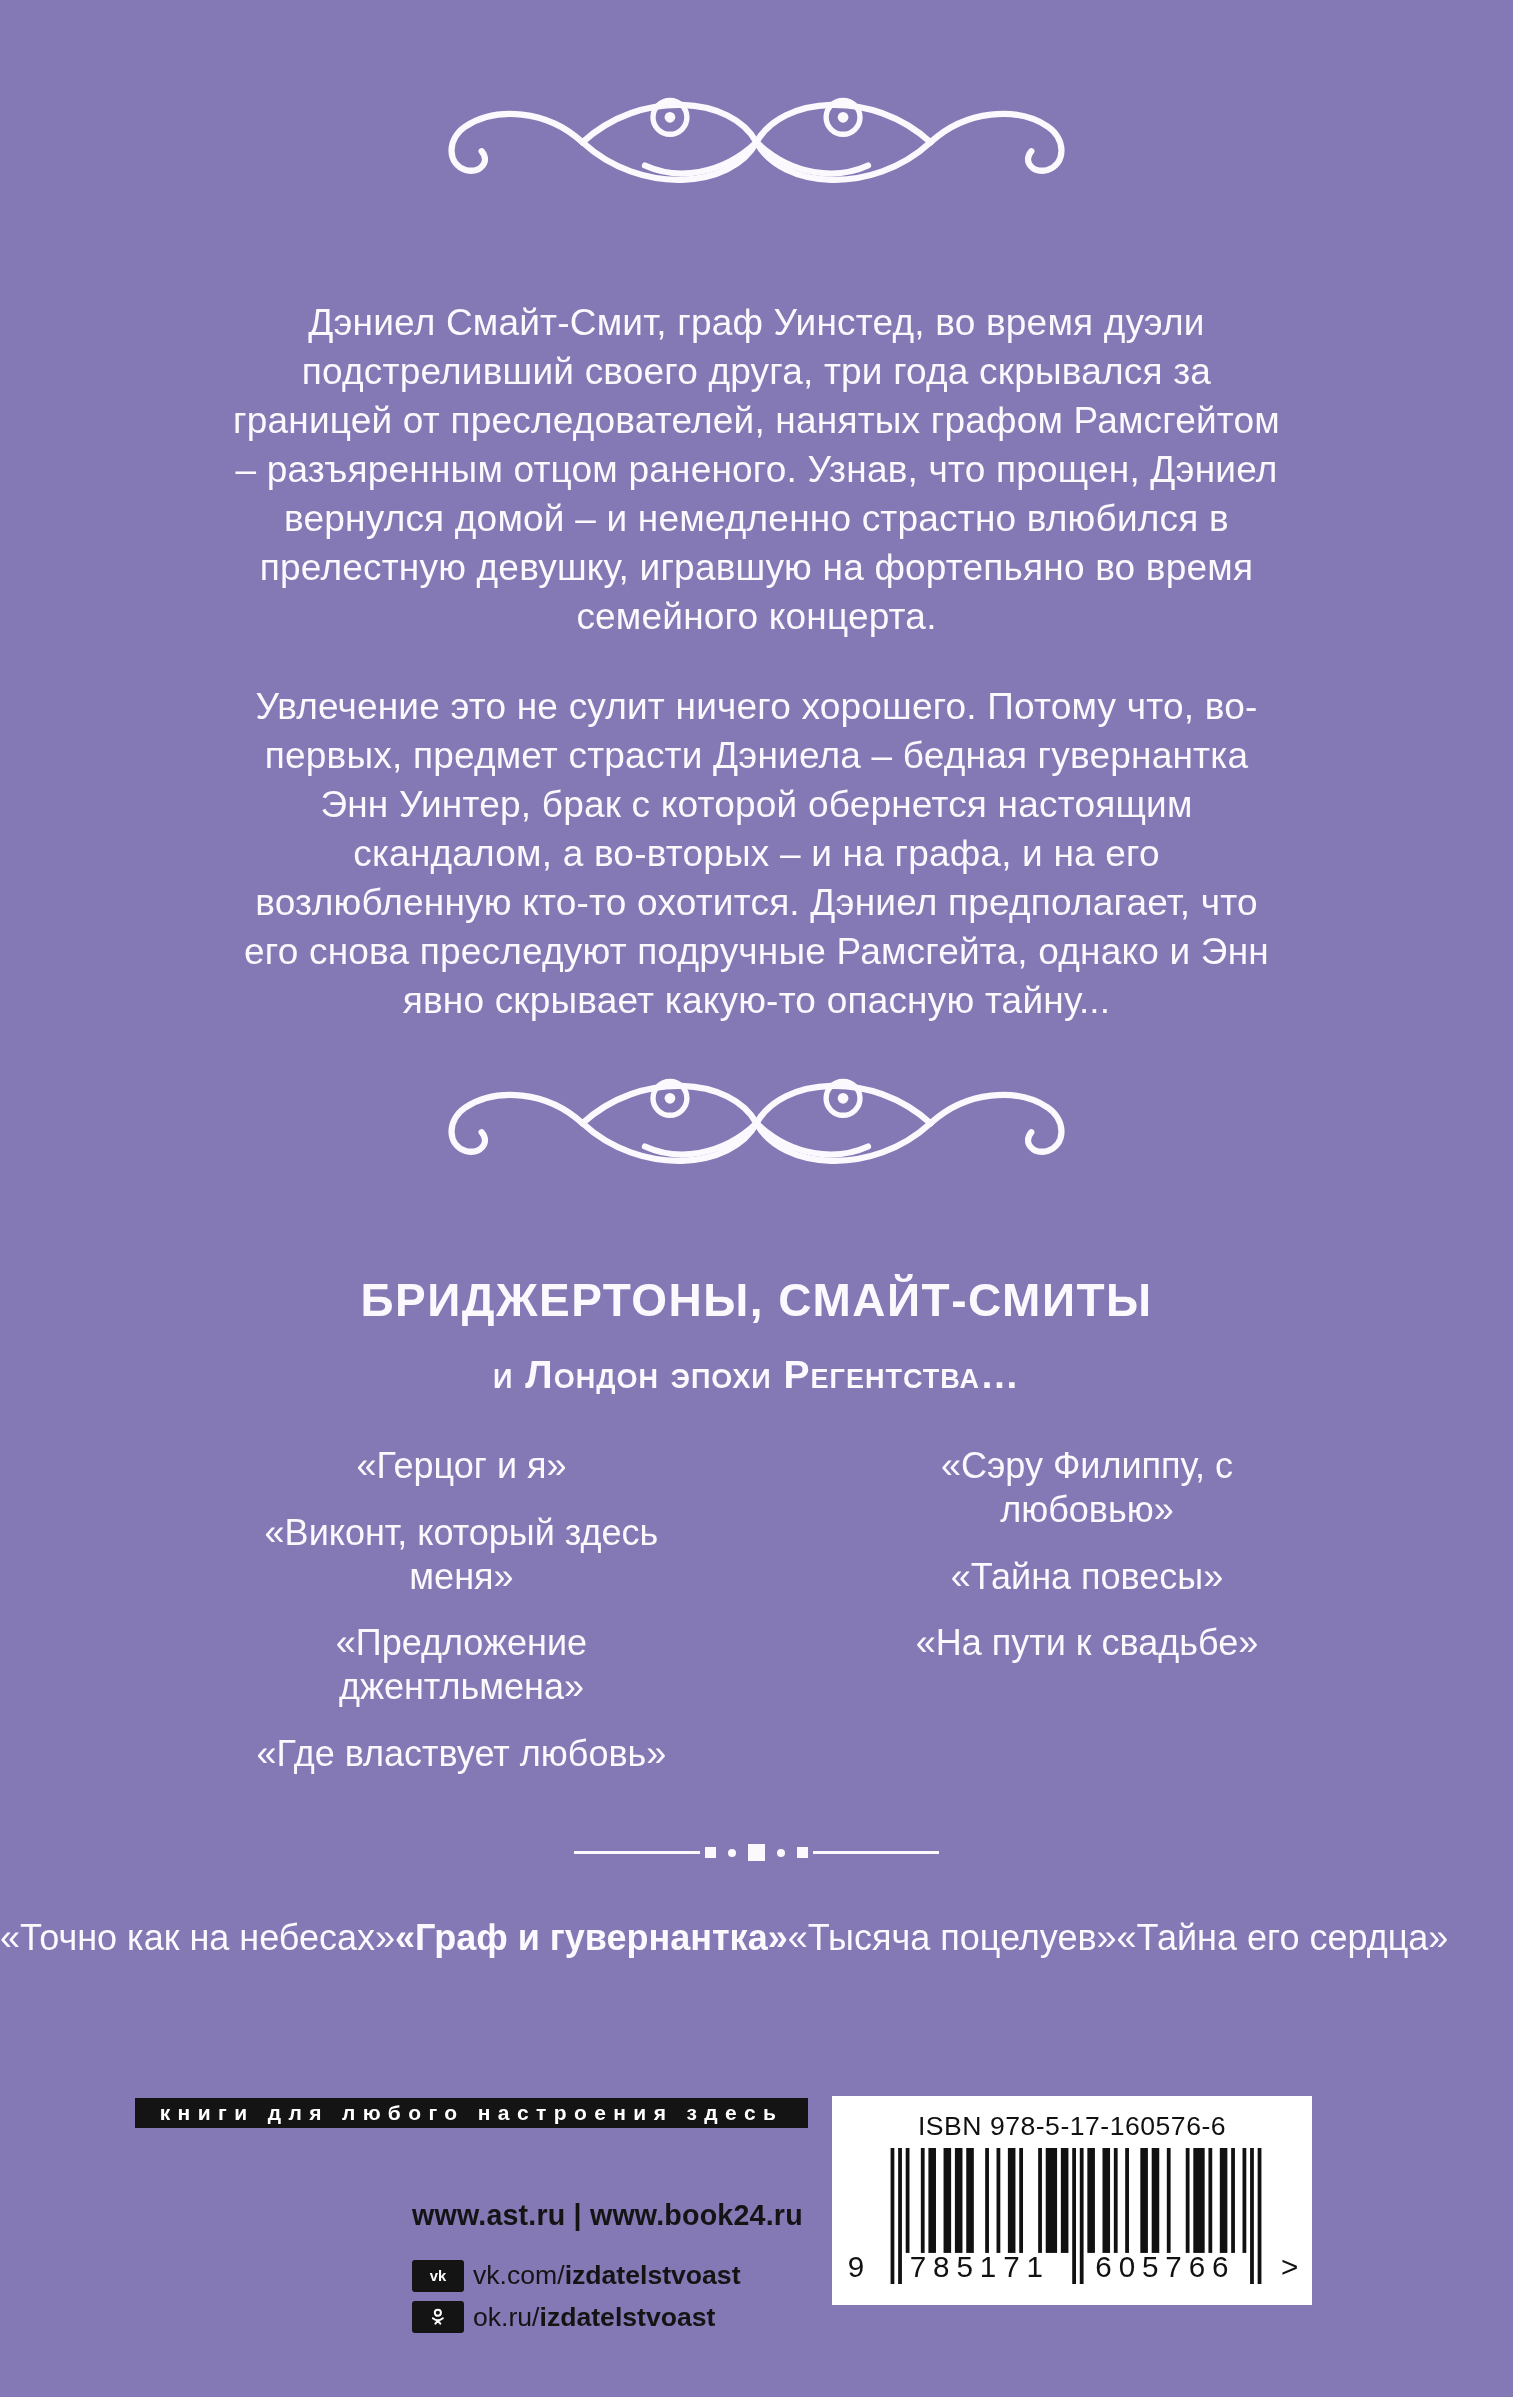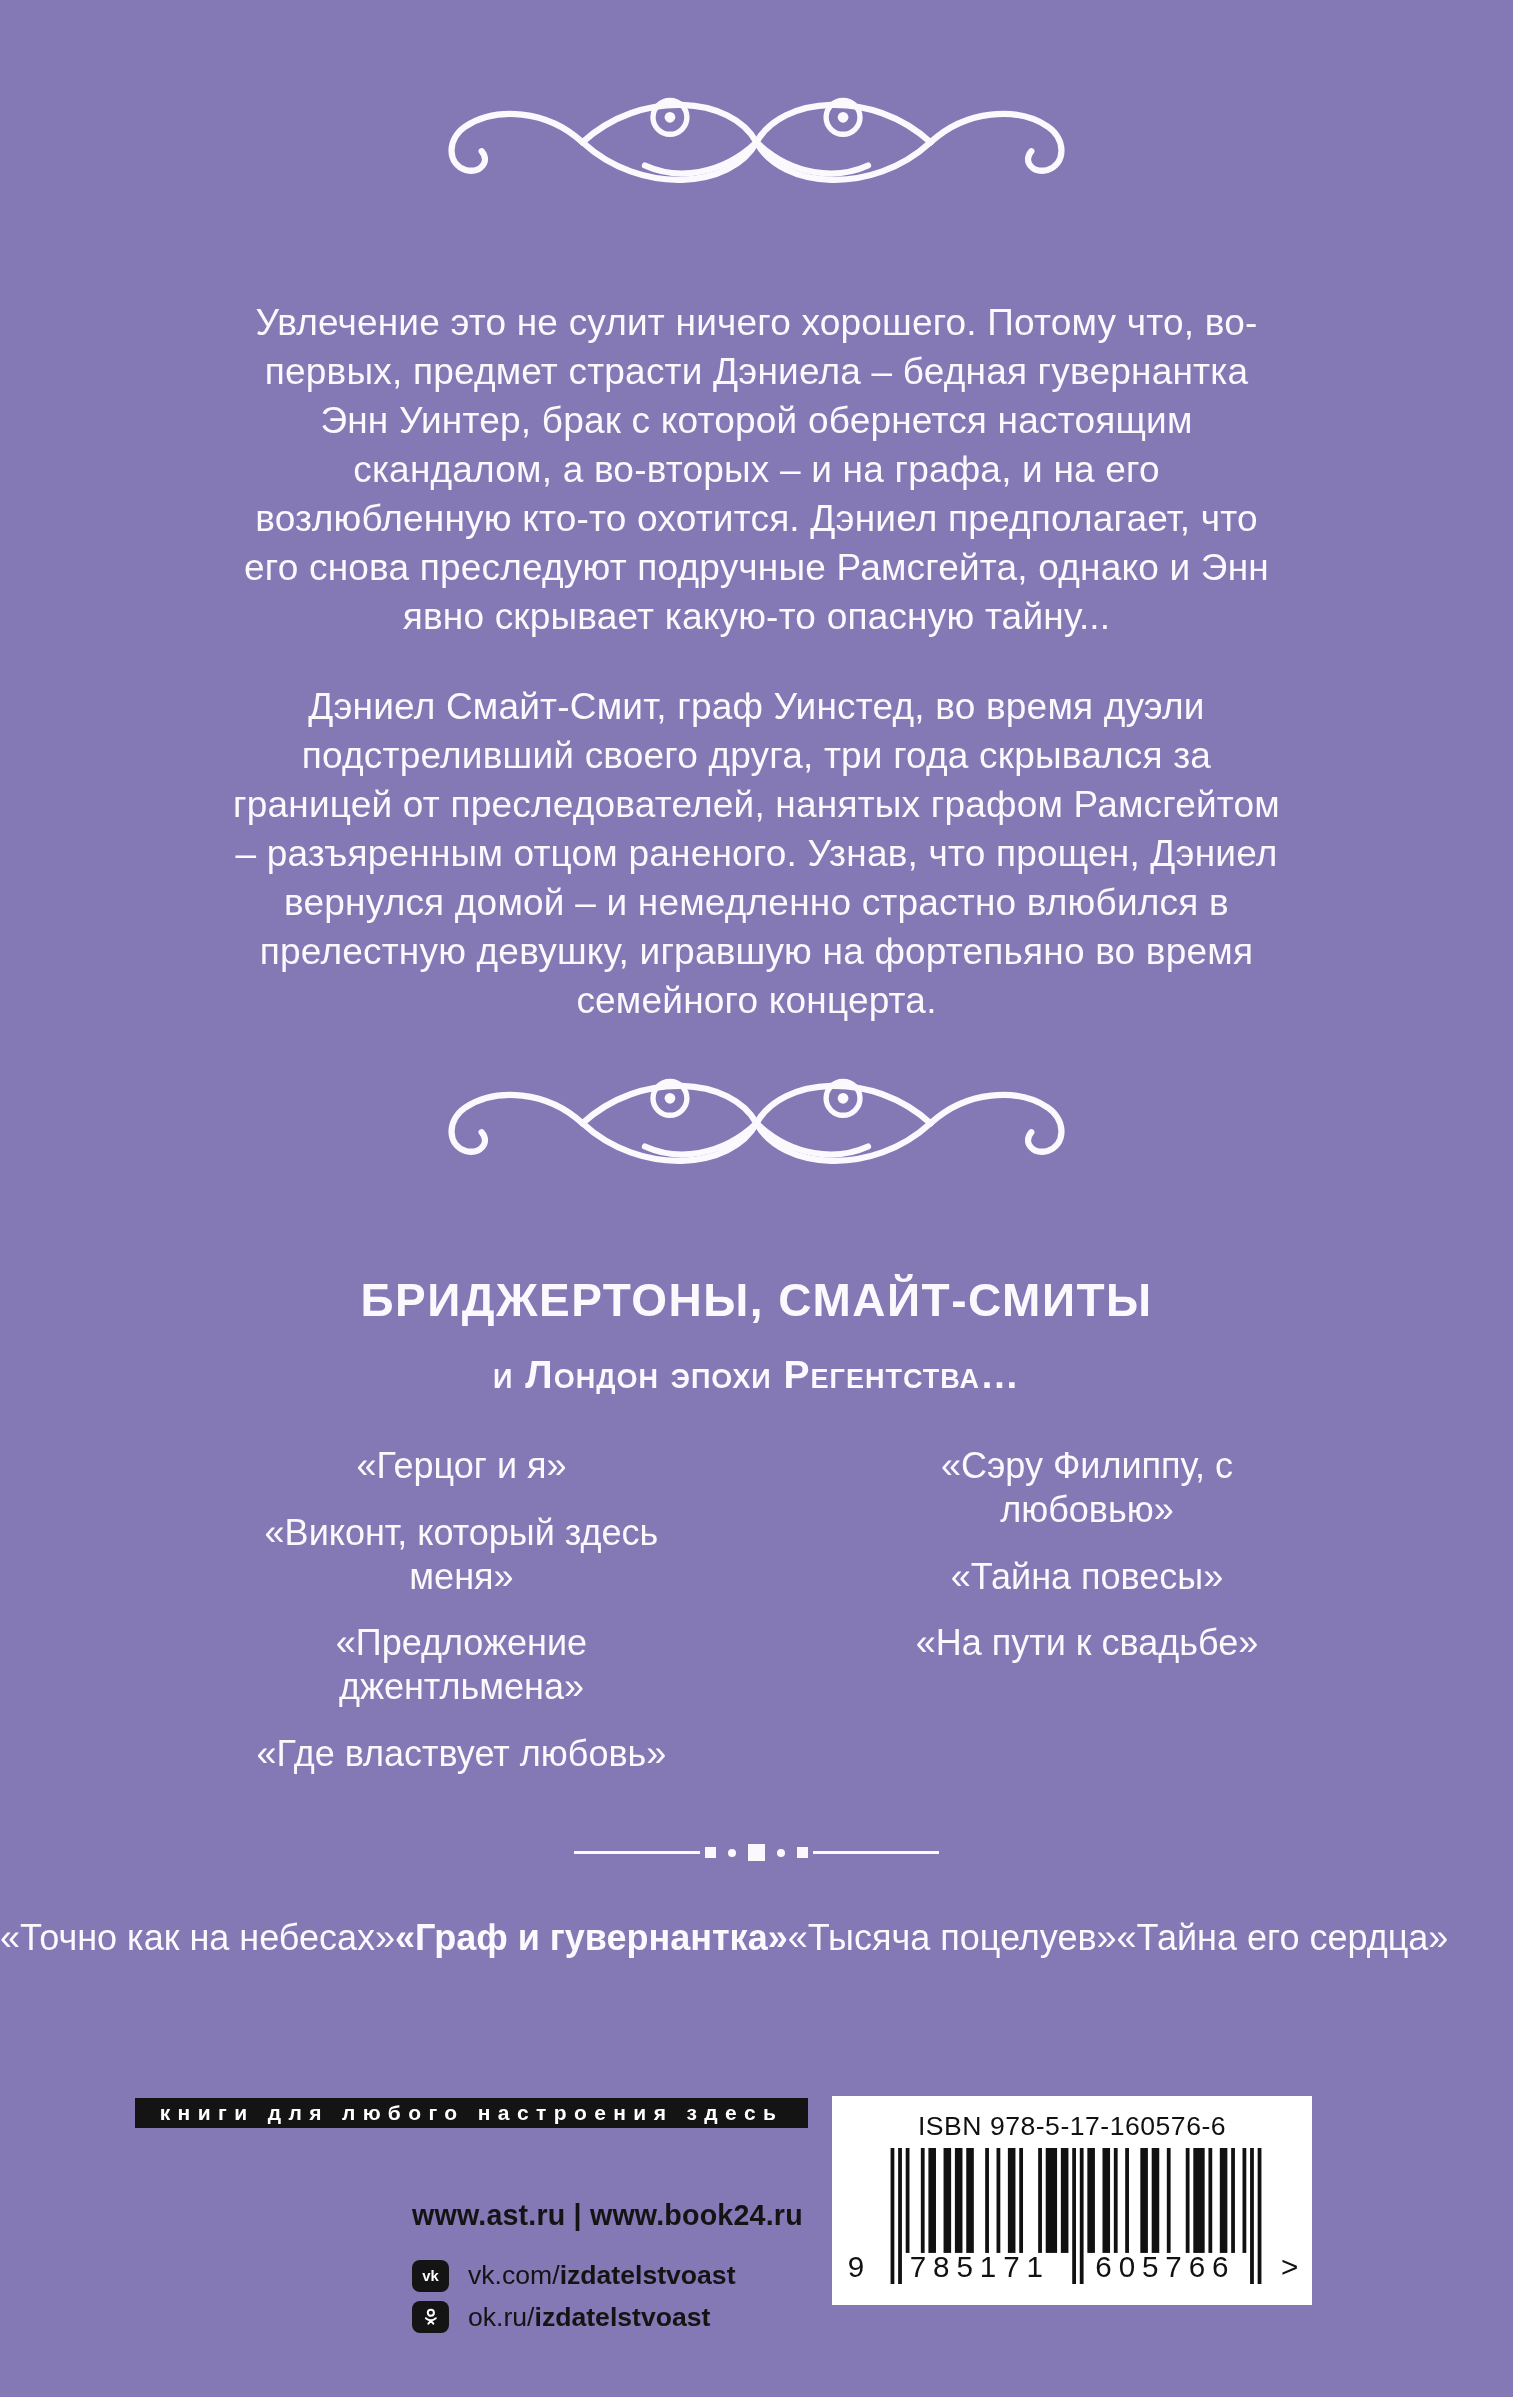--- a/index.html
+++ b/index.html
@@ -50,22 +50,22 @@
   .ast-block{position:absolute;left:138px;top:2138px;width:266px;text-align:center;color:var(--ink);}
   .ast-block svg{display:block;margin:0 auto;width:211px;height:128px;}
   .ast-caption{margin-top:5.9px;font-size:16.7px;font-weight:bold;letter-spacing:0.6px;color:var(--ink);}
 
   .links{position:absolute;left:412px;top:2199px;color:var(--ink);}
   .sites{font-size:28.6px;font-weight:bold;letter-spacing:0.2px;}
   .social-row{display:flex;align-items:center;margin-top:8.9px;font-size:26.6px;}
   .social-row:first-of-type{margin-top:0;}
   .social{margin-top:27.6px;}
   .sicon{display:inline-flex;align-items:center;justify-content:center;
-    width:37px;height:32.5px;border-radius:8px;background:var(--ink);color:#fff;
-    font-weight:bold;font-size:14.8px;margin-right:19px;flex:0 0 auto;}
+    width:52px;height:32.5px;border-radius:3px;background:var(--ink);color:#fff;
+    font-weight:bold;font-size:14.8px;margin-right:9px;flex:0 0 auto;}
   .handle b{font-weight:bold;}
 
   .barcode-box{position:absolute;left:832px;top:2096px;width:480px;height:209px;
     background:var(--paper);color:#111;}
   .isbn{margin-top:14.8px;text-align:center;font-size:26.6px;letter-spacing:0.5px;}
   .bars{display:block;margin:5.9px auto 0 51px;width:386px;height:136px;}
   .bc-digits{display:flex;justify-content:space-between;align-items:flex-end;
     margin-top:-33px;padding:0 13.8px 0 15.8px;font-size:29.6px;line-height:31.5px;}
   .bc-digits .grp{letter-spacing:6.9px;text-align:center;}
 </style>
@@ -89,22 +89,22 @@
         <circle cx="477" cy="34" r="19"></circle>
       </g>
       <g fill="#fbf9fd" stroke="none">
         <circle cx="283" cy="34" r="6"></circle>
         <circle cx="477" cy="34" r="6"></circle>
       </g>
     </svg>
   </div>
 
   <div class="annotation">
+    <p>Дэниел Смайт-Смит, граф Уинстед, во время дуэли подстреливший своего друга, три года скрывался за границей от преследователей, нанятых графом Рамсгейтом – разъяренным отцом раненого. Узнав, что прощен, Дэниел вернулся домой – и немедленно страстно влюбился в прелестную девушку, игравшую на фортепьяно во время семейного концерта.</p>
     <p>Увлечение это не сулит ничего хорошего. Потому что, во-первых, предмет страсти Дэниела – бедная гувернантка Энн Уинтер, брак с которой обернется настоящим скандалом, а во-вторых – и на графа, и на его возлюбленную кто-то охотится. Дэниел предполагает, что его снова преследуют подручные Рамсгейта, однако и Энн явно скрывает какую-то опасную тайну...</p>
-    <p>Дэниел Смайт-Смит, граф Уинстед, во время дуэли подстреливший своего друга, три года скрывался за границей от преследователей, нанятых графом Рамсгейтом – разъяренным отцом раненого. Узнав, что прощен, Дэниел вернулся домой – и немедленно страстно влюбился в прелестную девушку, игравшую на фортепьяно во время семейного концерта.</p>
   </div>
 
   <div class="flourish second">
     <svg viewBox="0 0 760 130">
       <g fill="none" stroke="#fbf9fd" stroke-width="7" stroke-linecap="round">
         <path d="M185,62 C250,2 352,10 380,62 C408,114 510,122 575,62"></path>
         <path d="M185,62 C250,122 352,114 380,62 C408,10 510,2 575,62"></path>
         <path d="M575,62 C615,25 672,22 706,44 C728,59 726,87 706,93 C690,97 678,84 688,72"></path>
         <path d="M185,62 C145,25 88,22 54,44 C32,59 34,87 54,93 C70,97 82,84 72,72"></path>
         <path d="M380,62 C420,100 470,104 505,88"></path>

